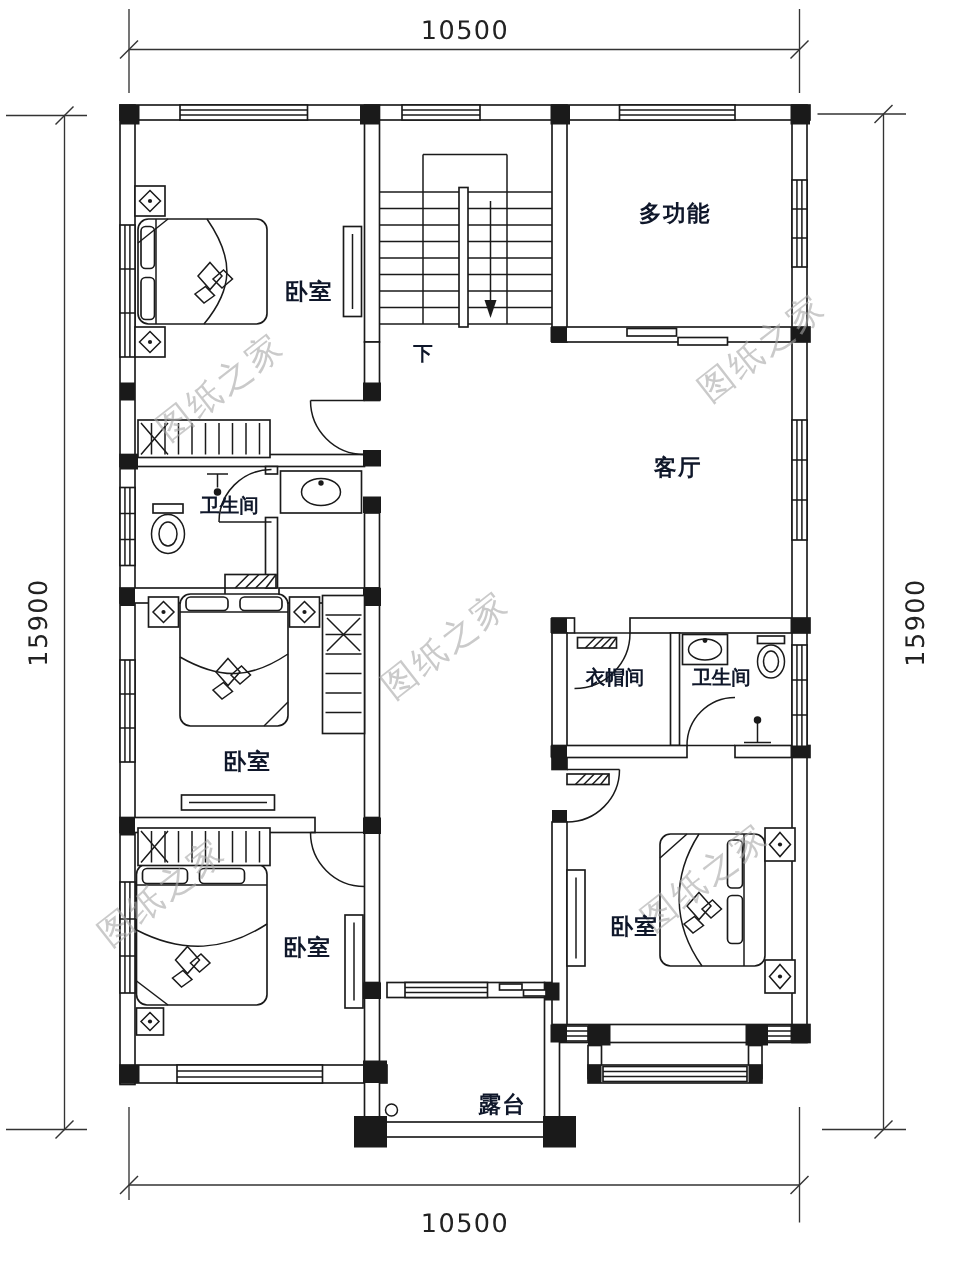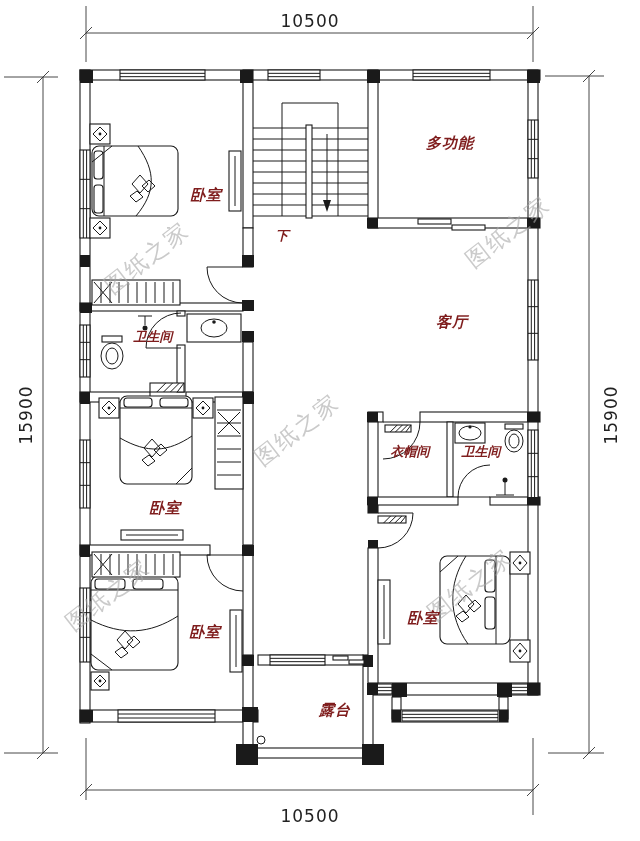--- a/index.html
+++ b/index.html
@@ -1,20 +1,20 @@
 <!DOCTYPE html>
 <html><head>
 <meta charset="utf-8">
 <style>
   html,body{margin:0;padding:0;background:#ffffff;}
   #plan{position:relative;width:640px;height:841px;background:#ffffff;overflow:hidden;
         font-family:"DejaVu Sans","Liberation Sans",sans-serif;}
   #plan svg{position:absolute;left:0;top:0;}
-  .lbl{position:absolute;transform:translate(-50%,-50%);color:#7f1d1d;font-size:15px;
-       font-weight:600;white-space:nowrap;letter-spacing:1px;font-style:italic;}
+  .lbl{position:absolute;transform:translate(-50%,-50%);color:#0f172a;font-size:15px;
+       font-weight:600;white-space:nowrap;letter-spacing:1px;}
   .lbl.small{font-size:13px;letter-spacing:0;}
   .dim{position:absolute;transform:translate(-50%,-50%);color:#222;font-size:17px;
        font-weight:400;letter-spacing:1px;white-space:nowrap;}
   .dim.vl{transform:translate(-50%,-50%) rotate(-90deg);}
   .wm{position:absolute;transform:translate(-50%,-50%) rotate(-38deg);
       font-size:23px;letter-spacing:2px;color:#a8a8a8;opacity:.6;font-weight:400;
       white-space:nowrap;pointer-events:none;}
 </style>
 </head>
 <body>
@@ -347,24 +347,24 @@
   <div class="wm" style="left:508px;top:232px">图纸之家</div>
   <div class="wm" style="left:297px;top:430px">图纸之家</div>
   <div class="wm" style="left:108px;top:595px">图纸之家</div>
   <div class="wm" style="left:470px;top:585px">图纸之家</div>
 
   <div class="lbl" style="left:206px;top:195px">卧室</div>
   <div class="lbl" style="left:165px;top:508px">卧室</div>
   <div class="lbl" style="left:205px;top:632px">卧室</div>
   <div class="lbl" style="left:423px;top:618px">卧室</div>
   <div class="lbl" style="left:450px;top:143px">多功能</div>
-  <div class="lbl" style="left:452px;top:322px">客厅</div>
+  <div class="lbl" style="left:452px;top:312px">客厅</div>
   <div class="lbl small" style="left:153px;top:337px">卫生间</div>
   <div class="lbl small" style="left:481px;top:452px">卫生间</div>
   <div class="lbl small" style="left:410px;top:452px">衣帽间</div>
-  <div class="lbl" style="left:335px;top:710px">露台</div>
+  <div class="lbl" style="left:335px;top:737px">露台</div>
   <div class="lbl small" style="left:282px;top:236px">下</div>
 
   <div class="dim" style="left:310px;top:21px">10500</div>
   <div class="dim" style="left:310px;top:816px">10500</div>
   <div class="dim vl" style="left:26px;top:415px">15900</div>
   <div class="dim vl" style="left:611px;top:415px">15900</div>
 </div>
 
 </body></html>

